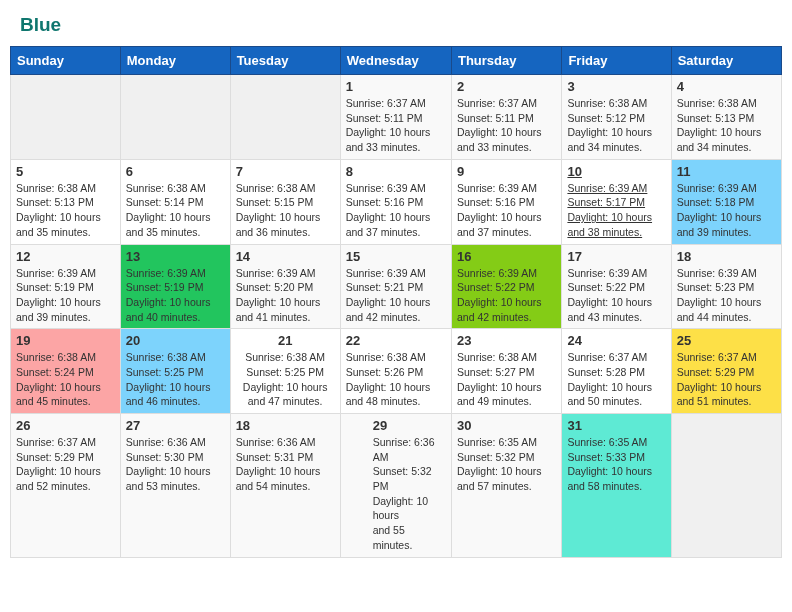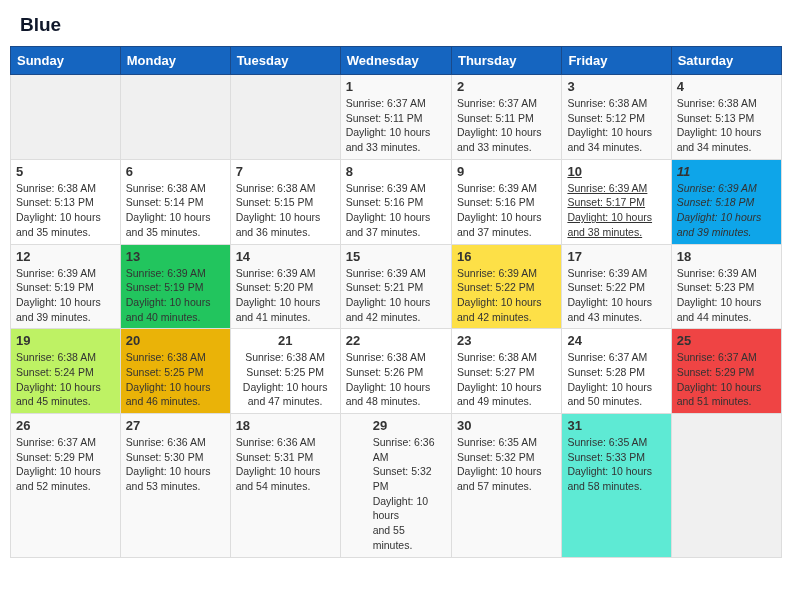--- a/index.html
+++ b/index.html
@@ -80,21 +80,21 @@
     .logo-line {
       display: flex;
       align-items: center;
     }
   </style>
 </head>
 <body>
 
 <div class="header">
   <div class="logo-wrapper">
-    <span style="font-size:19px;font-weight:bold;color:#0f172a;margin-top:-4px;">Blue</span>
+    <span style="font-size:19px;font-weight:bold;color:#0f766e;margin-top:-4px;">Blue</span>
   </div>
   <div class="title-block">
     <div class="month-title"></div>
     <div class="location-title"></div>
   </div>
 </div>
 
 <table class="calendar">
   <thead>
     <tr>
@@ -177,21 +177,21 @@
 Daylight: 10 hours
 and 37 minutes.</div>
         </td>
         <td style="background: rgb(255, 255, 255); text-decoration: underline;">
           <span class="day-number">10</span>
           <div class="day-info" style="white-space: pre-line;">Sunrise: 6:39 AM
 Sunset: 5:17 PM
 Daylight: 10 hours
 and 38 minutes.</div>
         </td>
-        <td style="background: #0ea5e9; font-style: italic;">
+        <td style="background: #7dd3fc;">
           <span class="day-number">11</span>
           <div class="day-info" style="white-space: pre-line;">Sunrise: 6:39 AM
 Sunset: 5:18 PM
 Daylight: 10 hours
 and 39 minutes.</div>
         </td>
       </tr>
       <tr>
         <td style="background: rgb(249, 249, 249);">
           <span class="day-number">12</span>
@@ -214,21 +214,21 @@
 Daylight: 10 hours
 and 41 minutes.</div>
         </td>
         <td style="background: rgb(249, 249, 249);">
           <span class="day-number">15</span>
           <div class="day-info" style="white-space: pre-line;">Sunrise: 6:39 AM
 Sunset: 5:21 PM
 Daylight: 10 hours
 and 42 minutes.</div>
         </td>
-        <td style="background: #fde047;">
+        <td style="background: #84cc16;">
           <span class="day-number">16</span>
           <div class="day-info" style="white-space: pre-line;">Sunrise: 6:39 AM
 Sunset: 5:22 PM
 Daylight: 10 hours
 and 42 minutes.</div>
         </td>
         <td style="background: rgb(249, 249, 249);">
           <span class="day-number">17</span>
           <div class="day-info" style="white-space: pre-line;">Sunrise: 6:39 AM
 Sunset: 5:22 PM
@@ -237,28 +237,28 @@
         </td>
         <td style="background: rgb(249, 249, 249);">
           <span class="day-number">18</span>
           <div class="day-info" style="white-space: pre-line;">Sunrise: 6:39 AM
 Sunset: 5:23 PM
 Daylight: 10 hours
 and 44 minutes.</div>
         </td>
       </tr>
       <tr>
-        <td style="background: #bef264;">
+        <td style="background: #fca5a5;">
           <span class="day-number">19</span>
           <div class="day-info" style="white-space: pre-line;">Sunrise: 6:38 AM
 Sunset: 5:24 PM
 Daylight: 10 hours
 and 45 minutes.</div>
         </td>
-        <td style="background: #eab308;">
+        <td style="background: #7dd3fc;">
           <span class="day-number">20</span>
           <div class="day-info" style="white-space: pre-line;">Sunrise: 6:38 AM
 Sunset: 5:25 PM
 Daylight: 10 hours
 and 46 minutes.</div>
         </td>
         <td style="background: rgb(255, 255, 255); text-align: center;">
           <span class="day-number">21</span>
           <div class="day-info" style="white-space: pre-line;">Sunrise: 6:38 AM
 Sunset: 5:25 PM
@@ -279,21 +279,21 @@
 Daylight: 10 hours
 and 49 minutes.</div>
         </td>
         <td style="background: rgb(255, 255, 255);">
           <span class="day-number">24</span>
           <div class="day-info" style="white-space: pre-line;">Sunrise: 6:37 AM
 Sunset: 5:28 PM
 Daylight: 10 hours
 and 50 minutes.</div>
         </td>
-        <td style="background: #ef4444;">
+        <td style="background: #fde047;">
           <span class="day-number">25</span>
           <div class="day-info" style="white-space: pre-line;">Sunrise: 6:37 AM
 Sunset: 5:29 PM
 Daylight: 10 hours
 and 51 minutes.</div>
         </td>
       </tr>
       <tr>
         <td style="background: rgb(249, 249, 249);">
           <span class="day-number">26</span>

